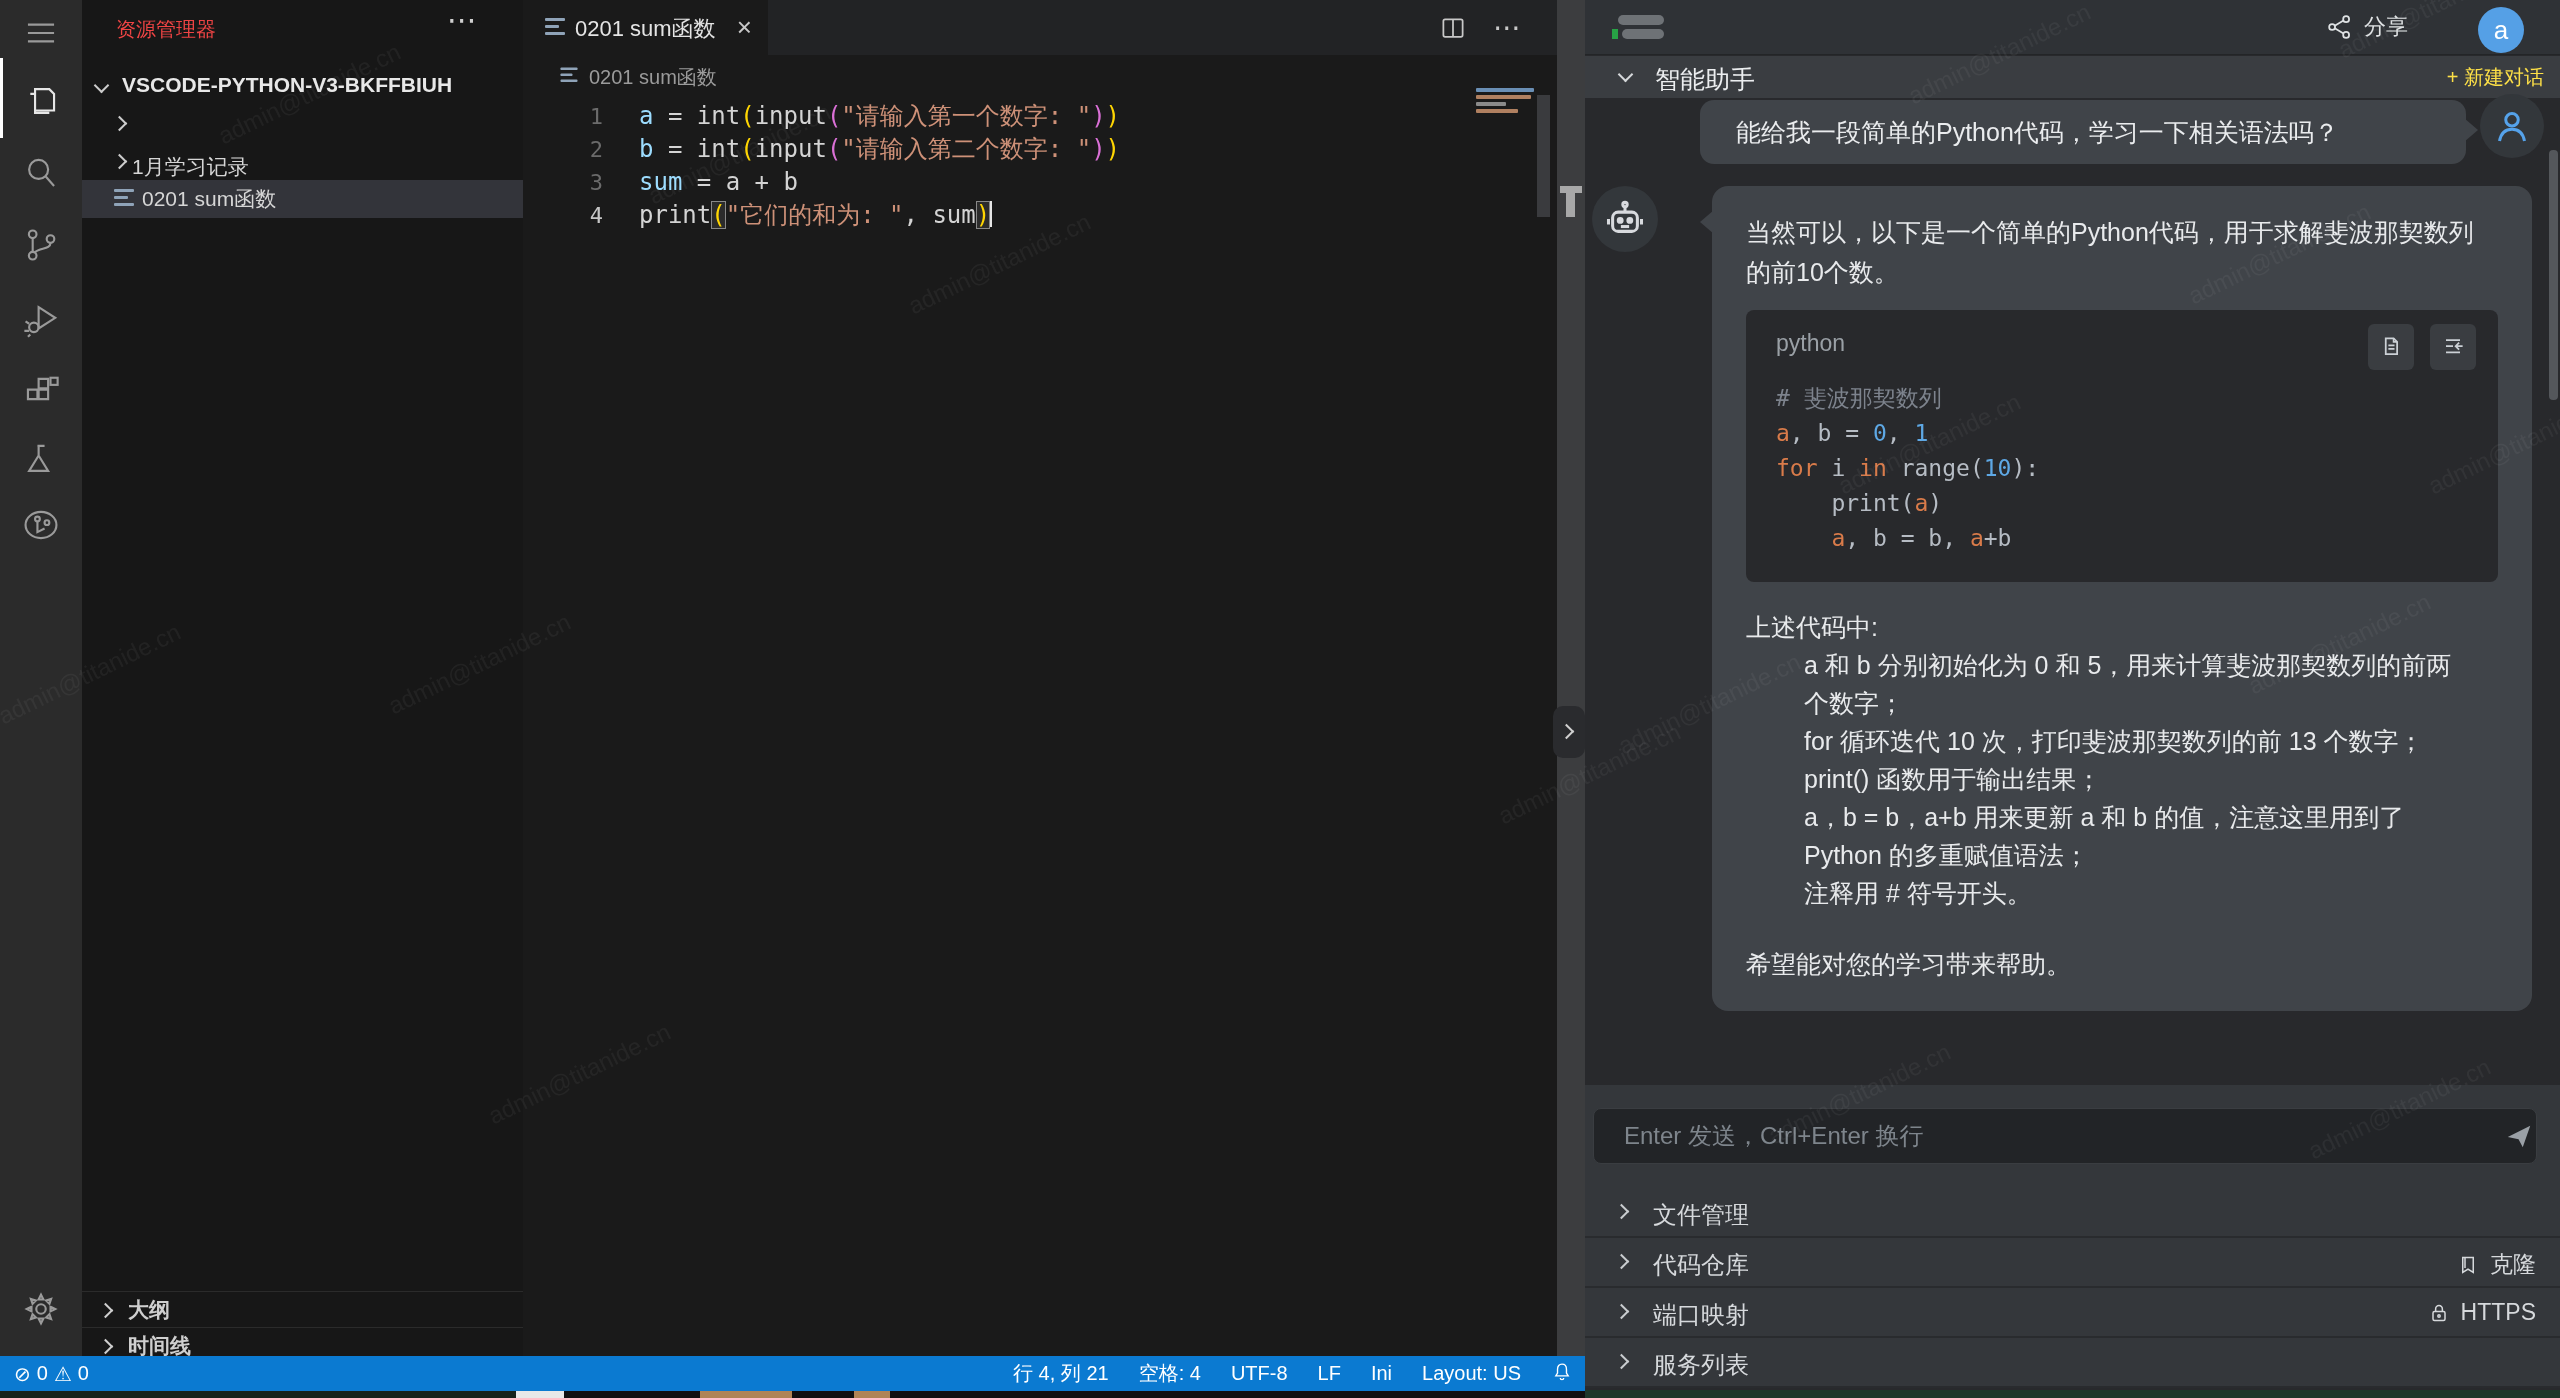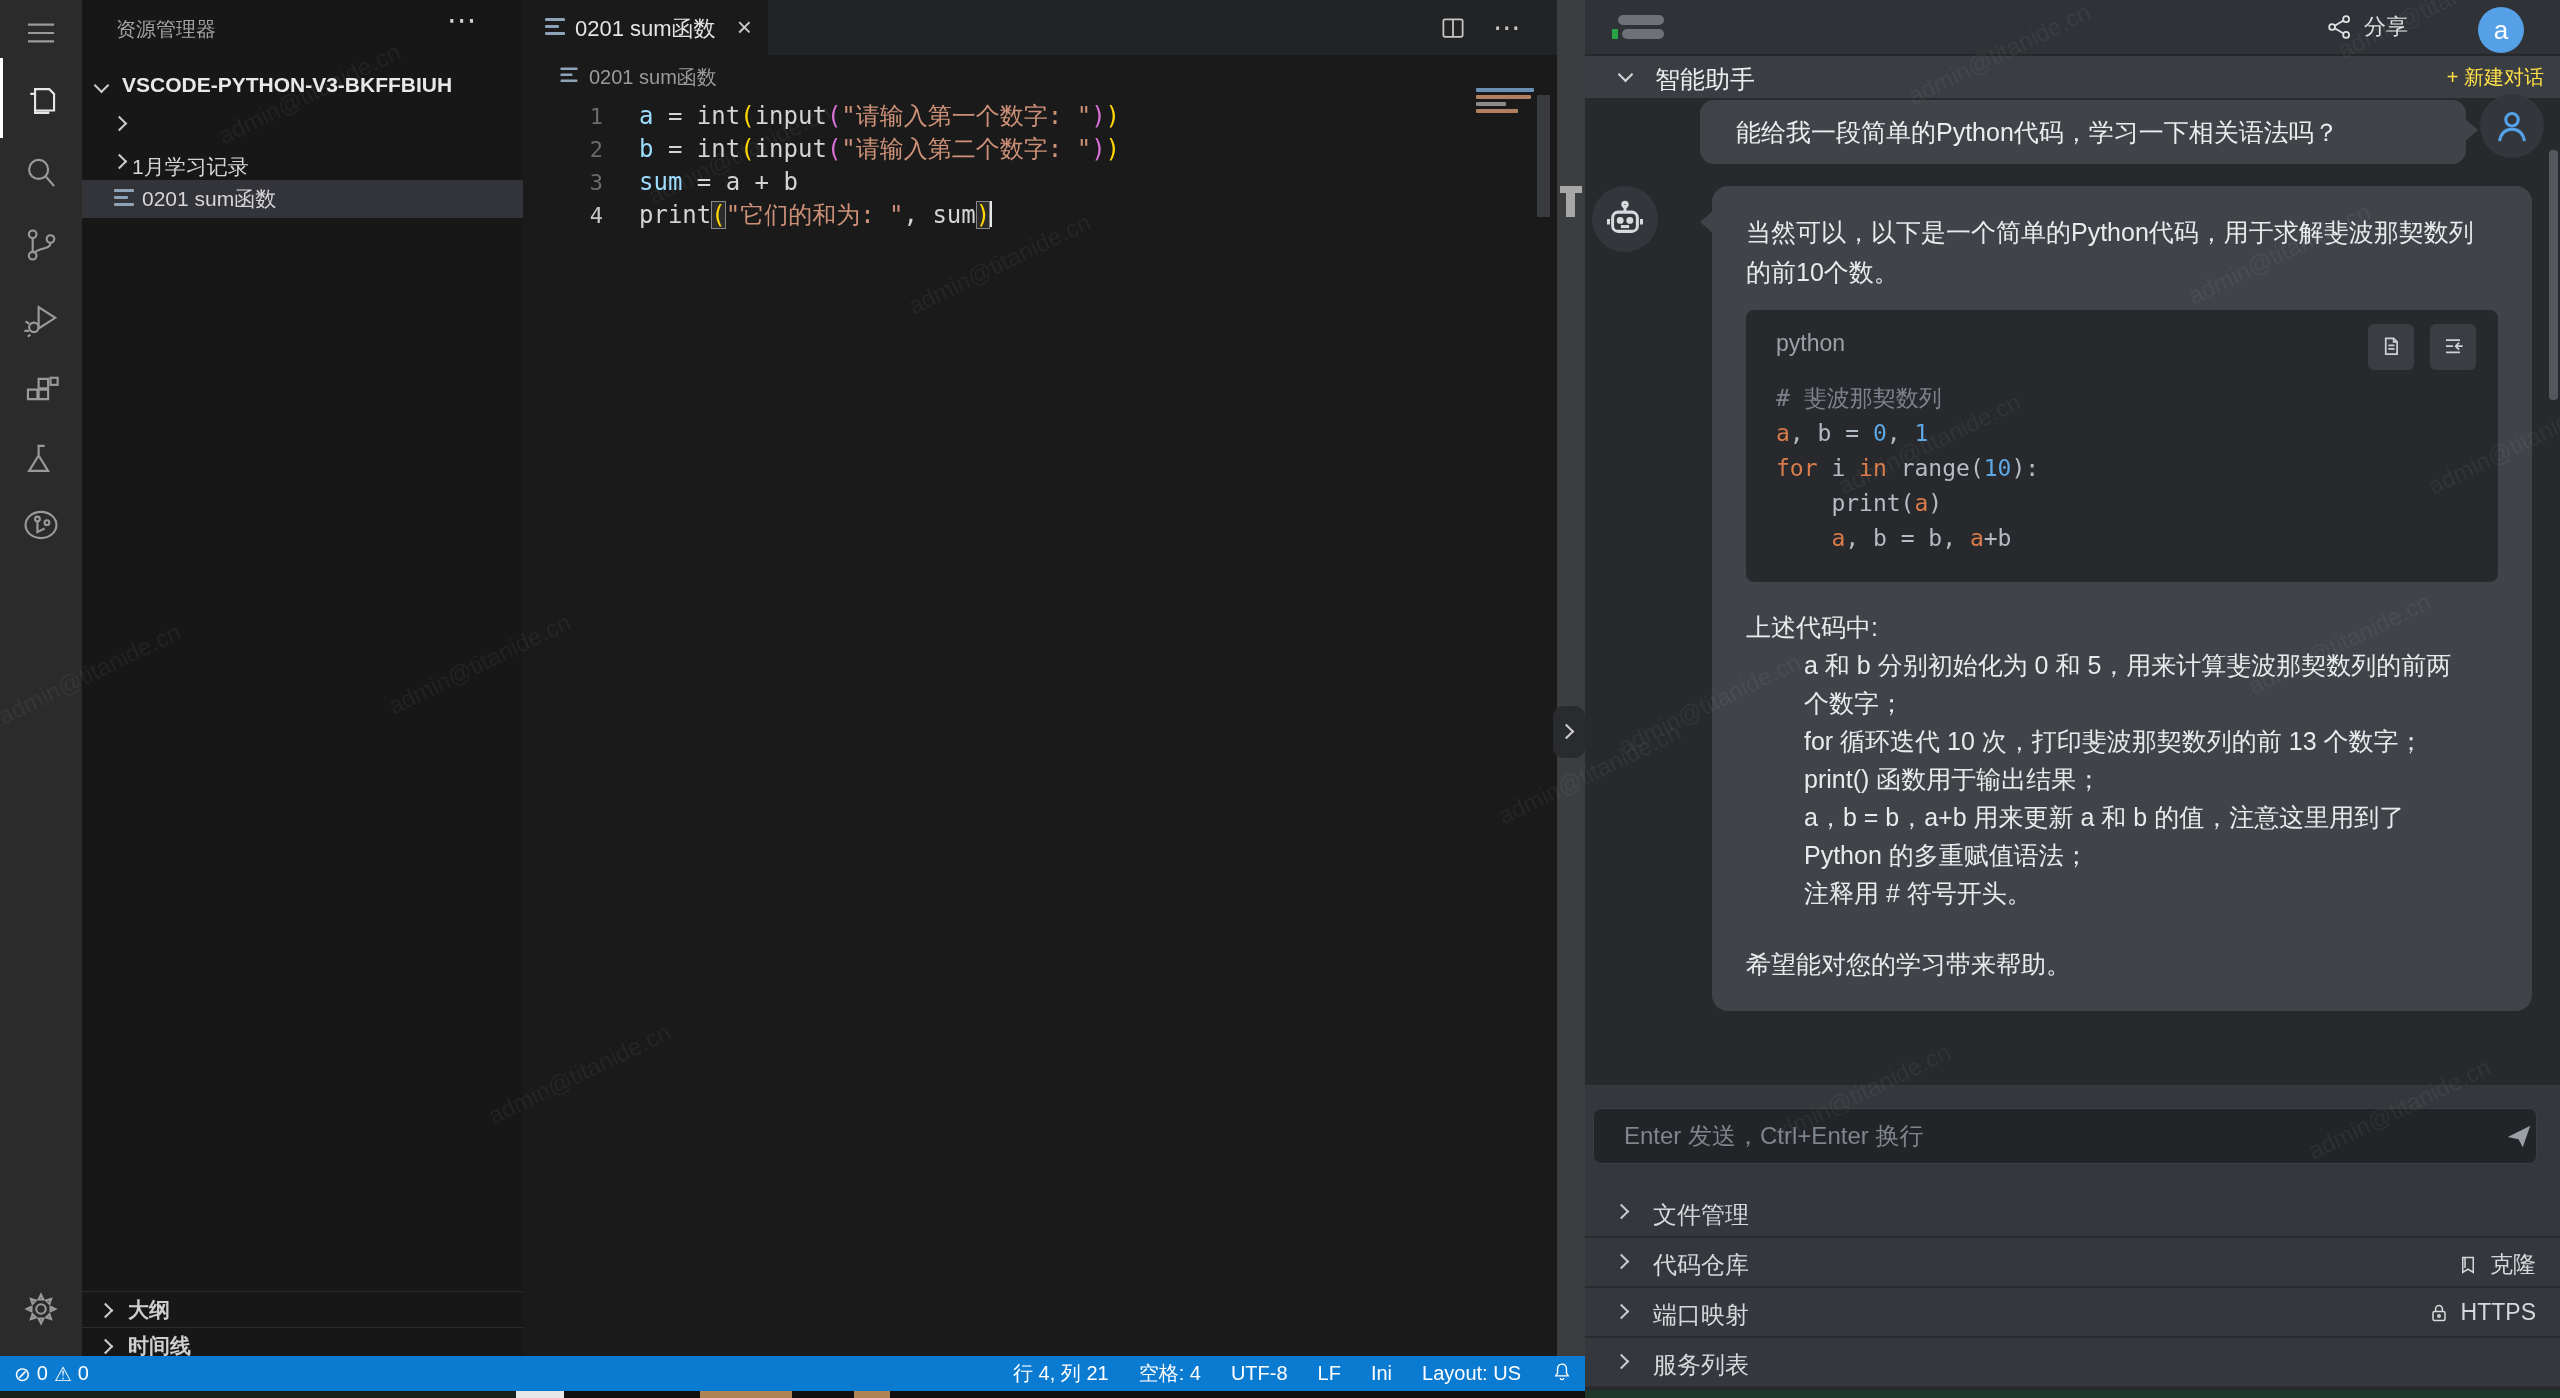--- a/index.html
+++ b/index.html
@@ -11,21 +11,21 @@
   
   #activity-bar { position:absolute; left:0; top:0; width:82px; height:1356px; background:#2b2b2b; }
   .act-icon { position:absolute; left:22px; width:38px; height:38px; color:#9a9a9a; }
   .act-icon svg { width:38px; height:38px; stroke:currentColor; fill:none; stroke-width:1.8; }
   .act-icon.active { color:#e6e6e6; }
   #act-indicator { position:absolute; left:0; top:58px; width:3px; height:80px; background:#ffffff; }
 
   
   #sidebar { position:absolute; left:82px; top:0; width:441px; height:1356px; background:#171717; }
   #explorer-header { position:absolute; left:0; top:0; width:100%; height:52px; }
-  #explorer-title { position:absolute; left:34px; top:16px; font-size:20px; color:#a3a3a3; }
+  #explorer-title { position:absolute; left:34px; top:16px; font-size:20px; color:#ef4444; }
   #explorer-more { position:absolute; right:44px; top:2px; font-size:30px; color:#cfcfcf; letter-spacing:2px; }
   .chev { display:inline-block; width:11px; height:11px; border-right:2px solid currentColor; border-bottom:2px solid currentColor; }
   .chev.right { transform:rotate(-45deg); }
   .chev.down  { transform:rotate(45deg); }
   #tree { position:absolute; left:0; top:66px; width:100%; }
   .tree-row { position:relative; height:38px; line-height:38px; color:#d6d6d6; font-size:21px; white-space:nowrap; }
   .tree-row.selected { background:#33343a; }
   .tree-row .chev { position:absolute; left:14px; top:14px; color:#cccccc; }
   .tree-row.root-row { font-weight:bold; color:#e8e8e8; }
   .tree-row.root-row .label { position:absolute; left:40px; }

